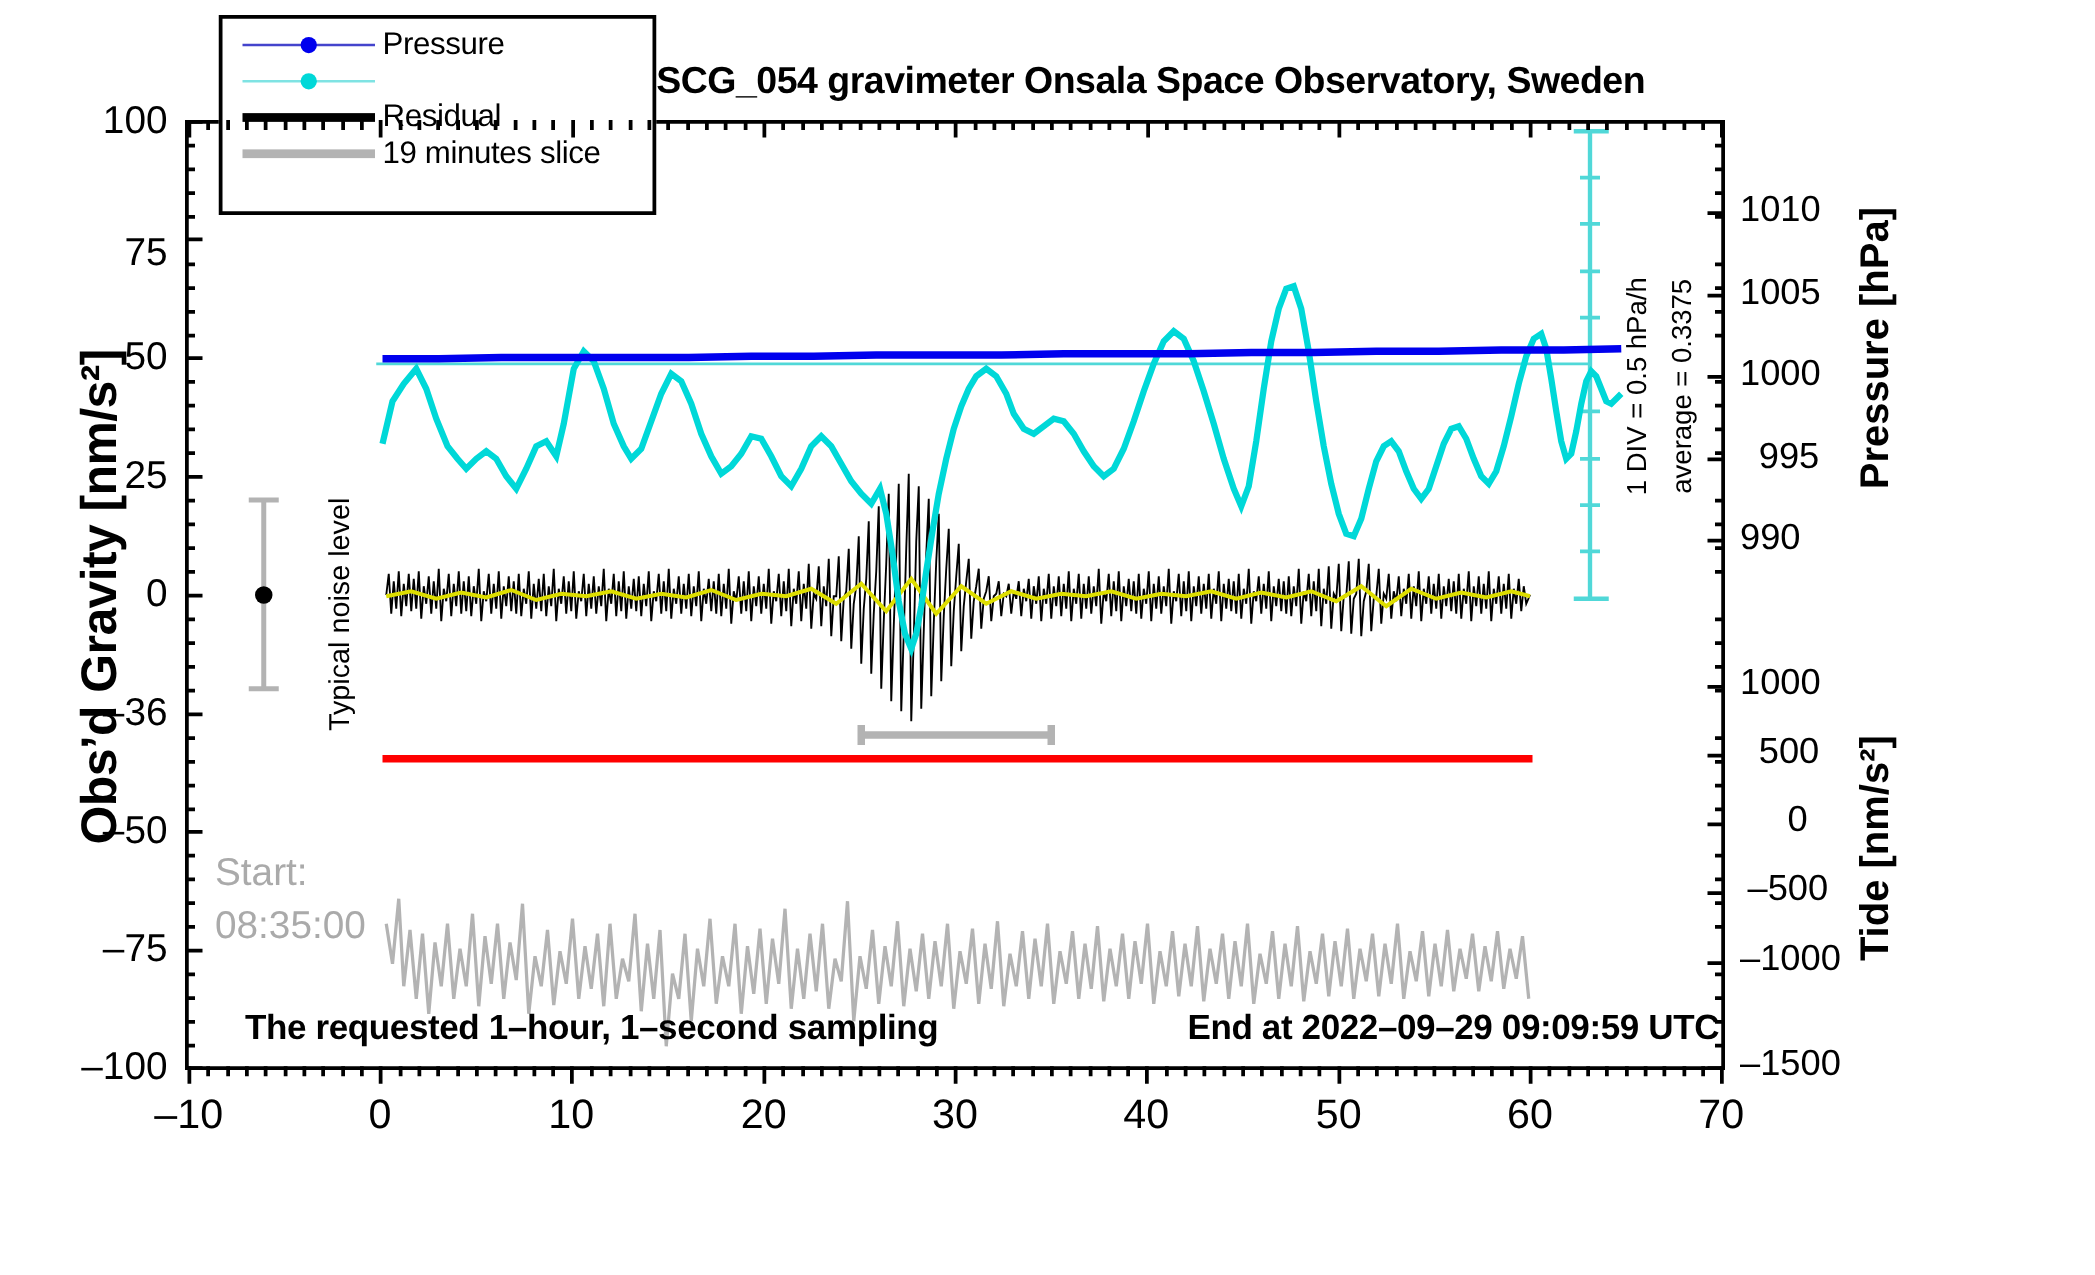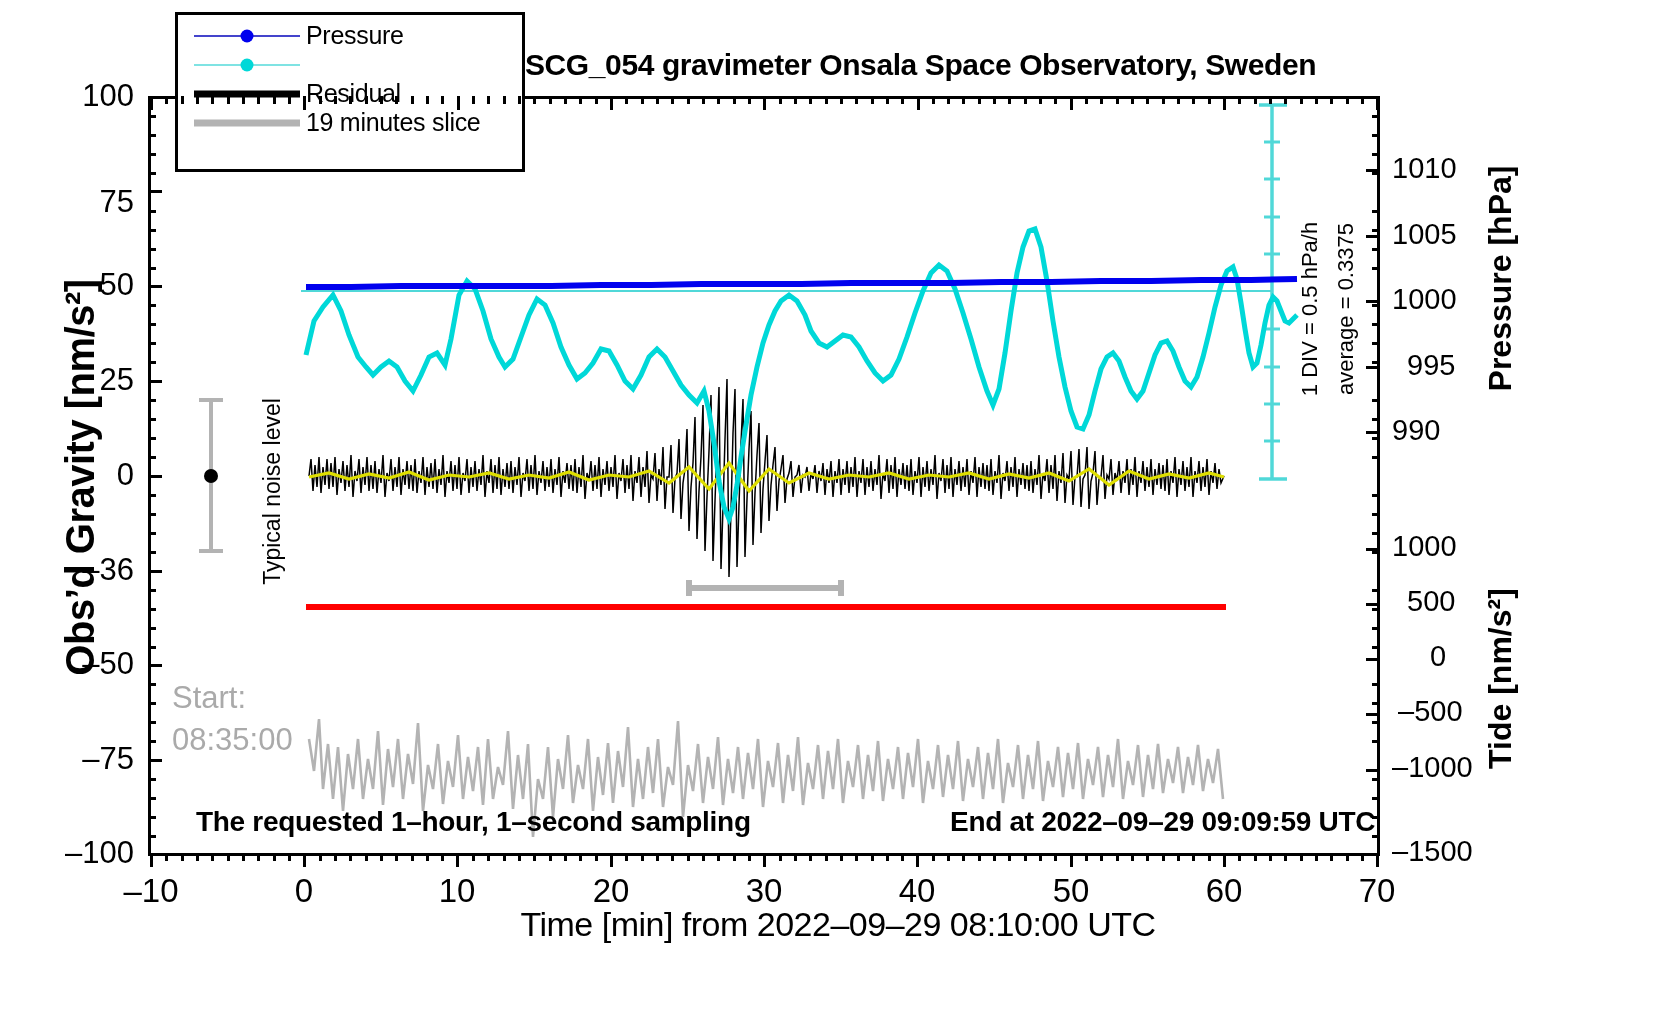--- a/index.html
+++ b/index.html
@@ -92,21 +92,20 @@
   }
 </style>
 </head>
 <body>
 
 <div id="root">
 
   <div class="abs txt" id="ylabel-left">Obs’d Gravity [nm/s²]</div>
   <div class="abs txt" id="ylabel-right-pressure">Pressure [hPa]</div>
   <div class="abs txt" id="ylabel-right-tide">Tide [nm/s²]</div>
-  <div class="abs txt" id="xlabel"><span>Time [min] from 2022–09–29 08:10:00 UTC</span></div>
 
   <div class="abs" id="plot">
     <svg id="plotsvg" width="1226" height="754" viewBox="0 0 1226 754">
 
       <polyline fill="none" stroke="#b3b3b3" stroke-width="2.6" points="158,640 163,672 168,620 172,690 177,645 182,700 187,648 192,712 197,655 202,690 207,640 212,700 217,660 222,690 227,632 232,706 237,650 242,688 247,640 252,700 257,655 262,685 267,624 272,712 277,666 282,690 287,645 292,705 297,662 302,688 307,636 312,700 317,658 322,692 327,648 332,706 337,640 342,700 347,668 352,686 357,632 362,710 367,656 372,700 377,645 382,738 387,680 392,700 397,648 402,718 407,660 412,690 417,636 422,704 427,666 432,690 437,640 442,712 447,658 452,696 457,644 462,704 467,652 472,688 477,628 482,708 487,660 492,700 497,648 502,694 507,640 512,708 517,668 522,686 527,622 532,718 537,666 542,692 547,645 552,704 557,658 562,690 567,638 572,706 577,660 582,694 587,648 592,700 597,654 602,690 607,640 612,708 617,662 622,688 627,644 632,704 637,656 642,692 647,638 652,706 657,664 662,690 667,646 672,700 677,652 682,690 687,640 692,704 697,662 702,688 707,646 712,700 717,656 722,692 727,642 732,702 737,660 742,690 747,648 752,700 757,654 762,688 767,640 772,704 777,662 782,690 787,646 792,698 797,656 802,690 807,642 812,702 817,660 822,688 827,648 832,700 837,654 842,690 847,640 852,704 857,664 862,688 867,646 872,700 877,656 882,690 887,642 892,702 897,662 902,688 907,648 912,698 917,654 922,690 927,644 932,700 937,660 942,686 947,648 952,698 957,656 962,688 967,640 972,700 977,662 982,686 987,646 992,698 997,656 1002,690 1007,645 1012,694 1017,660 1022,684 1027,648 1032,694 1037,658 1042,686 1047,646 1052,692 1057,660 1062,684 1067,650 1072,700"></polyline>
 
       <line x1="155" y1="508" x2="1075" y2="508" stroke="#ff0000" stroke-width="6"></line>
 
       <g>
         <line x1="538" y1="489" x2="690" y2="489" stroke="#b3b3b3" stroke-width="6"></line>

